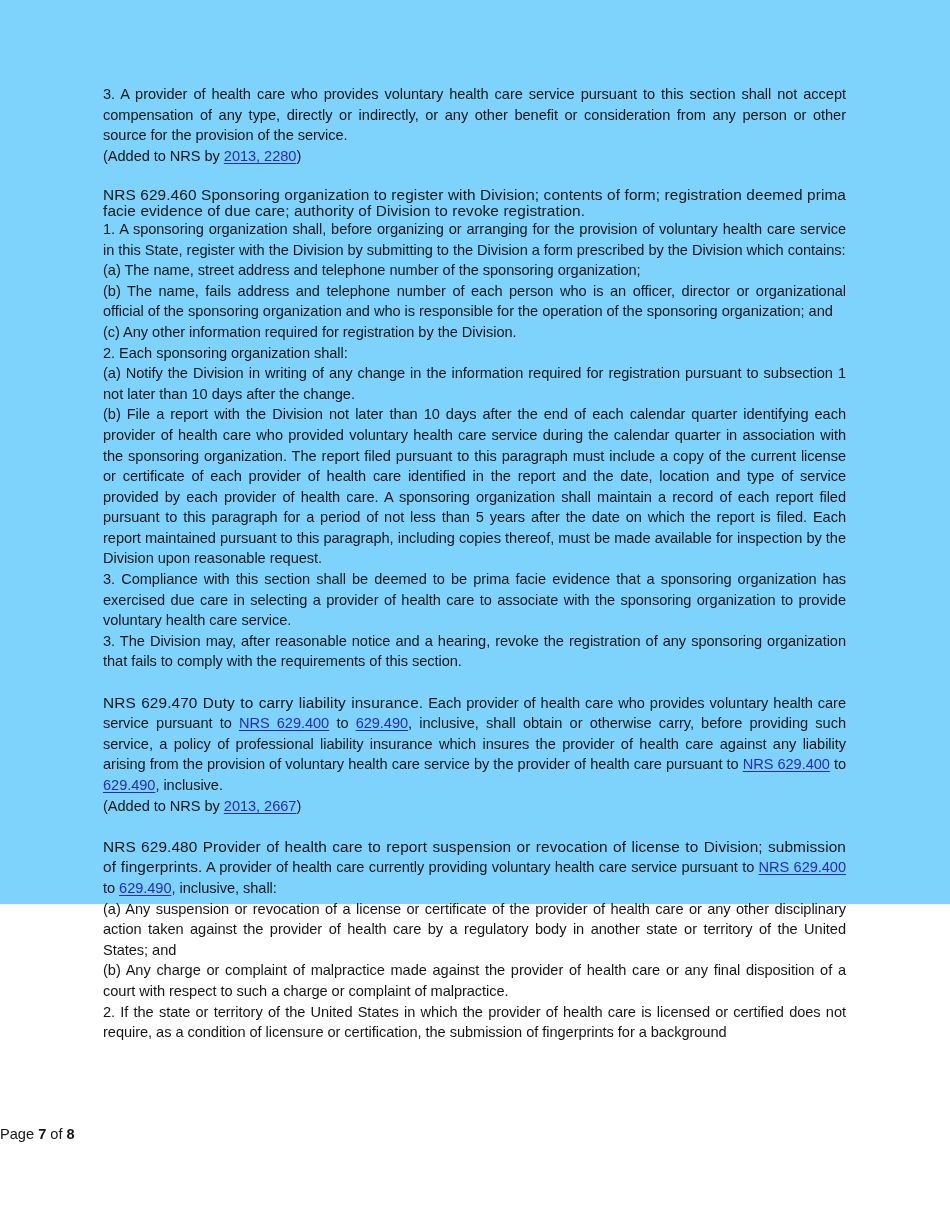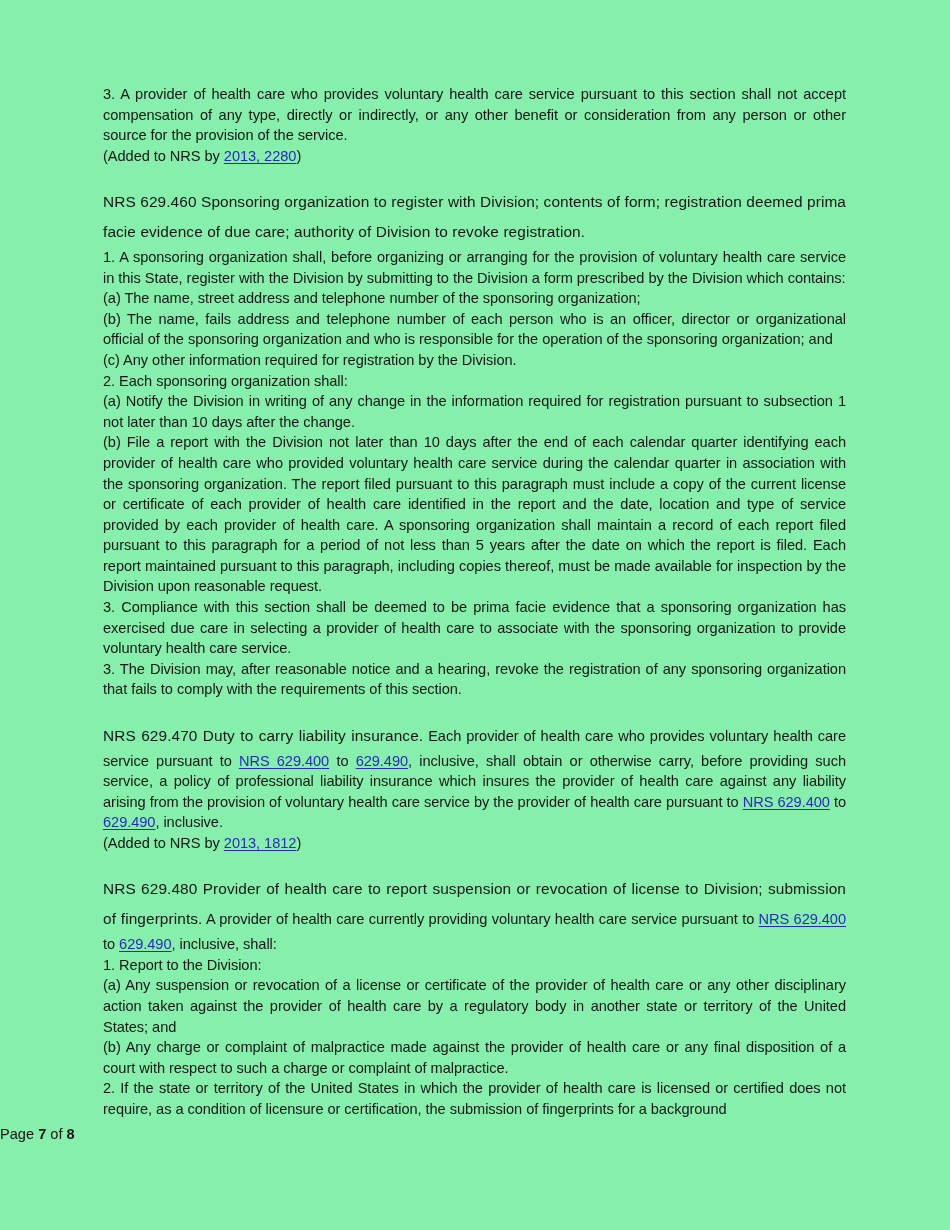--- a/index.html
+++ b/index.html
@@ -14,24 +14,24 @@
     font-family: "Liberation Sans", sans-serif;
     color: #000000;
     -webkit-font-smoothing: antialiased;
   }
 
   .page {
     position: absolute;
     left: 0;
     top: 0;
     width: 950px;
-    height: 1230px;
+    height: 904px;
     box-sizing: border-box;
     padding: 0;
-    background: #86efac;
+    background: #7dd3fc;
   }
 
   .content {
     position: absolute;
     left: 103px;
     top: 84px;
     width: 743px;
   }
 
   p {
@@ -43,21 +43,21 @@
     color: #161616;
     letter-spacing: -0.05px;
   }
 
   
   p.just { text-align: justify; }
   p.left { text-align: left; }
 
   .sec-head {
     font-size: 15.4px;
-    line-height: 30px;
+    line-height: 16px;
     letter-spacing: 0.1px;
   }
 
   .gap {
     height: 20.6px;
   }
 
   a.ref {
     color: #2a2ac0;
     text-decoration-thickness: 1px;
@@ -100,27 +100,26 @@
     <p class="just">(a)  Notify the Division in writing of any change in the information required for registration pursuant to subsection 1 not later than 10 days after the change.</p>
     <p class="just">(b)  File a report with the Division not later than 10 days after the end of each calendar quarter identifying each provider of health care who provided voluntary health care service during the calendar quarter in association with the sponsoring organization. The report filed pursuant to this paragraph must include a copy of the current license or certificate of each provider of health care identified in the report and the date, location and type of service provided by each provider of health care. A sponsoring organization shall maintain a record of each report filed pursuant to this paragraph for a period of not less than 5 years after the date on which the report is filed. Each report maintained pursuant to this paragraph, including copies thereof, must be made available for inspection by the Division upon reasonable request.</p>
     <p class="just">3.    Compliance with this section shall be deemed to be prima facie evidence that a sponsoring organization has exercised due care in selecting a provider of health care to associate with the sponsoring organization to provide voluntary health care service.</p>
     <p class="just">3.    The Division may, after reasonable notice and a hearing, revoke the registration of any sponsoring organization that fails to comply with the requirements of this section.</p>
 
 
     <div class="gap"></div>
 
     <p class="just"><span class="sec-head">NRS  629.470</span><span class="sec-head">   Duty to carry liability insurance.</span><span>    Each provider of health care who provides voluntary health care service pursuant to </span><a class="ref" href="#">NRS 629.400</a><span> to </span><a class="ref" href="#">629.490</a><span>, inclusive, shall obtain or otherwise carry, before providing such service, a policy of professional liability insurance which insures the provider of health care against any liability arising from the provision of voluntary health care service by the provider of health care pursuant to </span><a class="ref" href="#">NRS 629.400</a><span> to </span><a class="ref" href="#">629.490</a><span>, inclusive.</span></p>
 
-    <p class="left"><span>(Added to NRS by </span><a class="ref" href="#">2013, 1812</a><span>)</span></p>
+    <p class="left"><span>(Added to NRS by </span><a class="ref" href="#">2013, 2667</a><span>)</span></p>
 
     <div class="gap"></div>
 
     <p class="just"><span class="sec-head">NRS 629.480</span><span class="sec-head">   Provider of health care to report suspension or revocation of license to Division; submission of fingerprints.</span><span>    A provider of health care currently providing voluntary health care service pursuant to </span><a class="ref" href="#">NRS 629.400</a><span> to </span><a class="ref" href="#">629.490</a><span>, inclusive, shall:</span></p>
 
-    <p class="left">1.    Report to the Division:</p>
     <p class="just">(a)  Any suspension or revocation of a license or certificate of the provider of health care or any other disciplinary action taken against the provider of health care by a regulatory body in another state or territory of the United States; and</p>
     <p class="just">(b)  Any charge or complaint of malpractice made against the provider of health care or any final disposition of a court with respect to such a charge or complaint of malpractice.</p>
     <p class="just">2.    If the state or territory of the United States in which the provider of health care is licensed or certified does not require, as a condition of licensure or certification, the submission of fingerprints for a background</p>
 
   </div>
 
   <div class="footer">
     <span>Page </span><b>7</b><span> of </span><b>8</b>
   </div>
 

